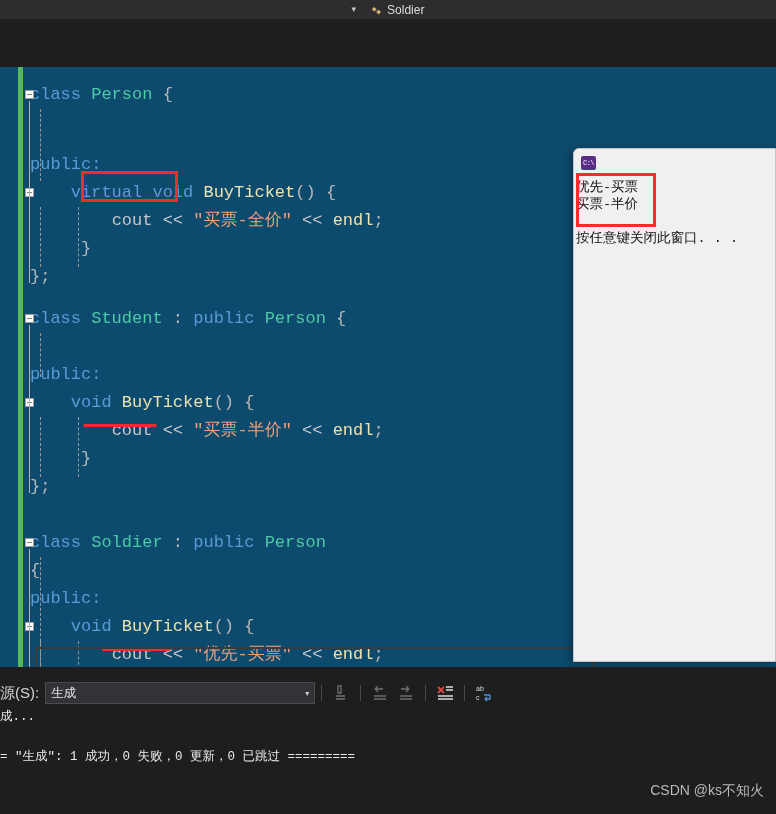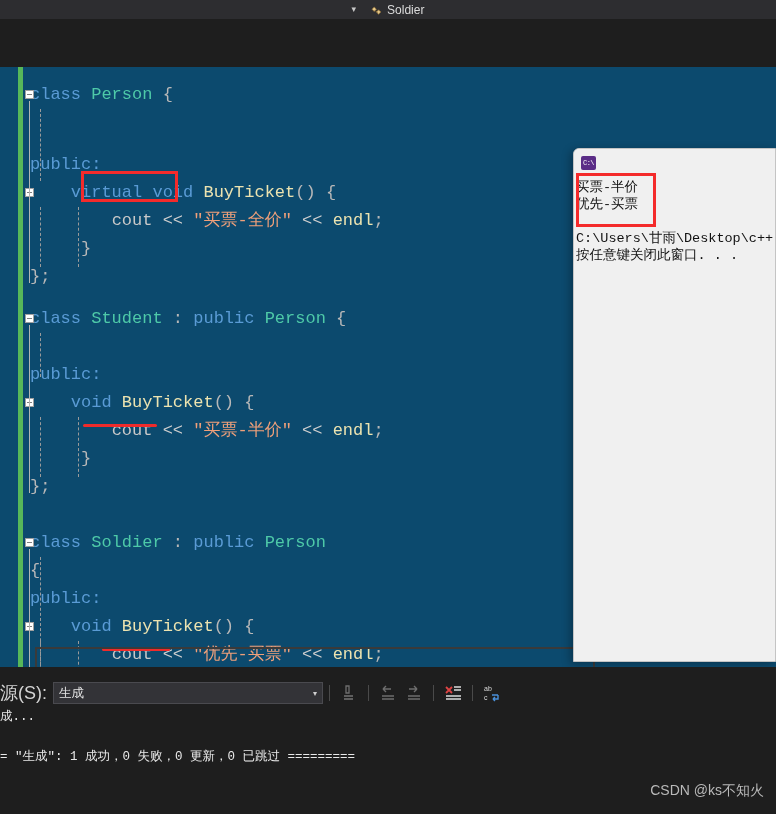--- a/index.html
+++ b/index.html
@@ -127,21 +127,21 @@
   
   #outpane{
     position:absolute;left:0;top:667px;width:776px;height:147px;
     background:#1e1e1e;
   }
   #out-toolbar{
     position:absolute;left:0;top:13px;width:776px;height:26px;
     display:flex;align-items:center;
   }
   #out-toolbar .lbl{
-    color:#d4d4d4;font-size:18px;margin-left:0px;margin-right:6px;
+    color:#d4d4d4;font-size:15px;margin-left:0px;margin-right:6px;
     font-family:"Liberation Sans",sans-serif;white-space:nowrap;
   }
   #out-combo{
     width:270px;height:22px;background:#333337;border:1px solid #4a4a4f;
     display:flex;align-items:center;justify-content:space-between;
     box-sizing:border-box;padding:0 5px;
   }
   #out-combo .v{color:#e6e6e6;font-size:12.5px;}
   #out-combo .arr{color:#cfcfcf;font-size:8px;}
   .tbsep{width:1px;height:16px;background:#4a4a4a;margin:0 6px;}
@@ -202,21 +202,21 @@
   <div class="redline" style="left:102px;top:581px;width:68px;"></div>
   <div class="darkbox" style="left:35px;top:580px;width:560px;height:30px;"></div>
 </div>
 
 <div id="console">
   <div id="console-title">
     <span class="ico">
       <span>C:\</span>
     </span>
   </div>
-  <div id="console-body"><div>买票-半价</div><div>优先-买票</div><div>&nbsp;</div><div>C:\Users\甘雨\Desktop\c++</div><div>按任意键关闭此窗口. . .</div></div>
+  <div id="console-body"><div>优先-买票</div><div>买票-半价</div><div>&nbsp;</div><div>按任意键关闭此窗口. . .</div></div>
 </div>
 <div id="console-out-box"></div>
 
 <div id="outpane">
   <div id="out-toolbar">
     <span class="lbl">源(S):</span>
     <div id="out-combo">
       <span class="v">生成</span>
       <span class="arr">▾</span>
     </div>

